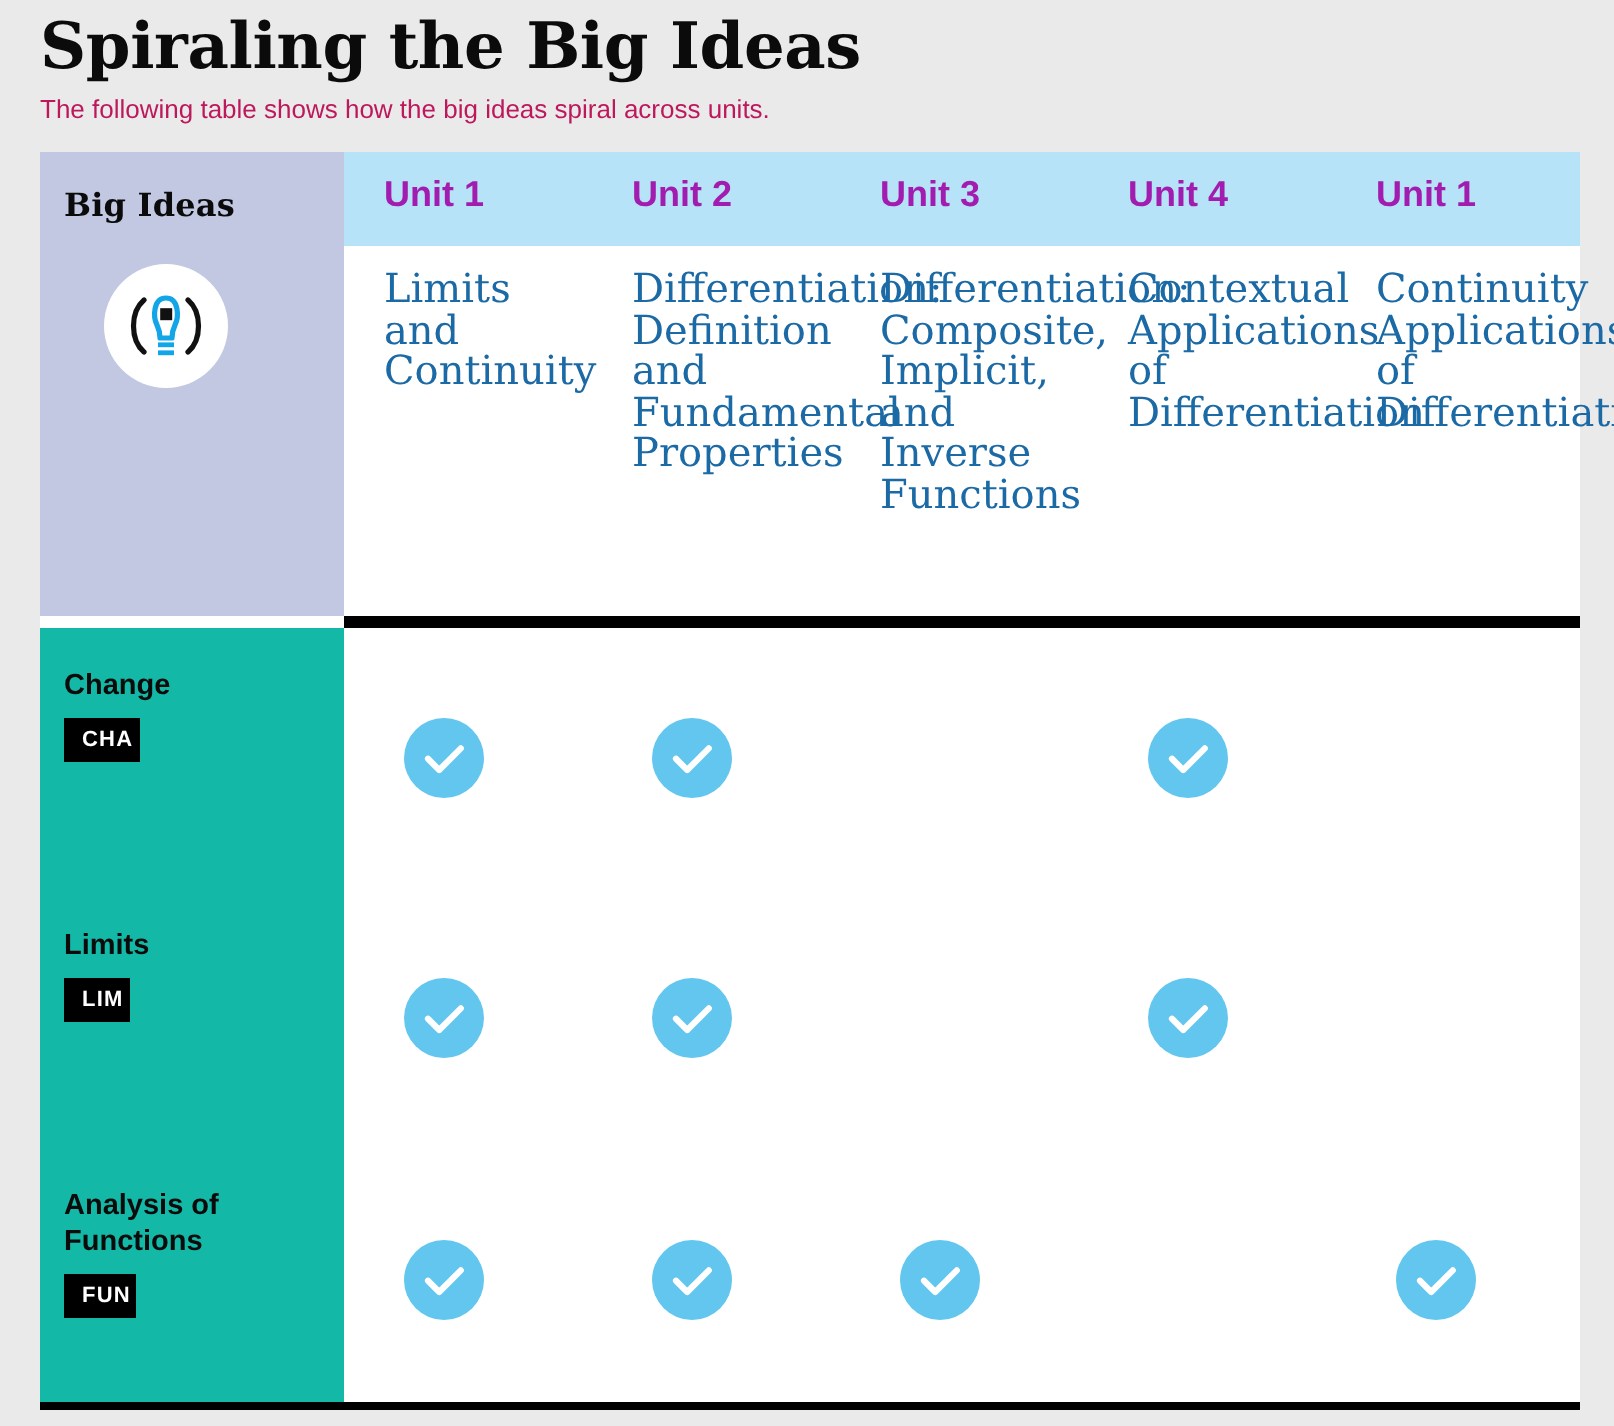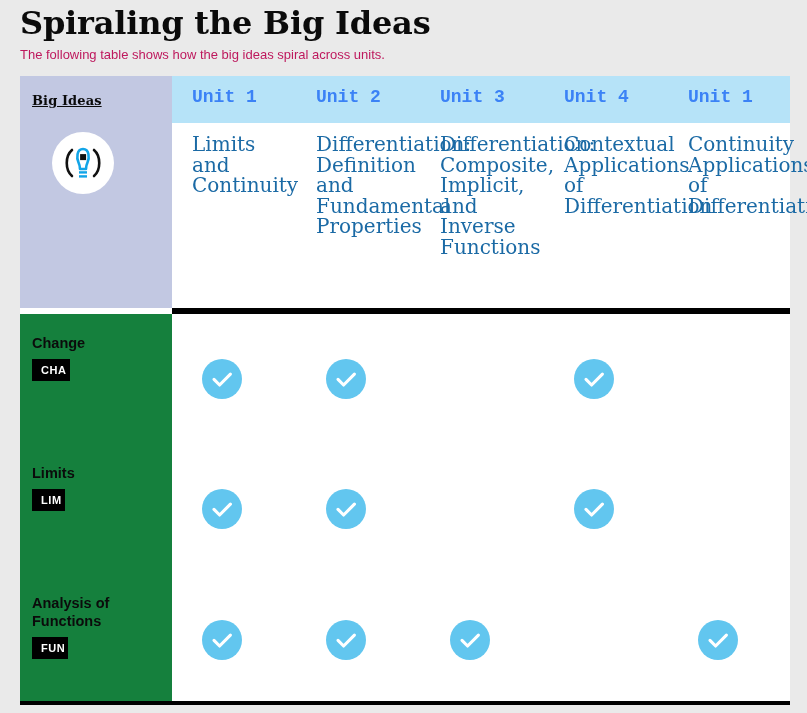--- a/index.html
+++ b/index.html
@@ -73,24 +73,23 @@
     height: 14px;
     background: #ffffff;
   }
 
   .bigideas-title {
     position: absolute;
     left: 12px;
     top: 17px;
     font-family: "DejaVu Serif", "Liberation Serif", serif;
     font-weight: bold;
-    font-size: 13px;
+    font-size: 16px;
     color: #0b0b0b;
     letter-spacing: 0.1px;
-    text-decoration: underline;
   }
 
   
   .bulb-badge {
     position: absolute;
     left: 32px;
     top: 56px;
     width: 62px;
     height: 62px;
     border-radius: 50%;
@@ -130,24 +129,24 @@
   .unit-col.c0 { left: 0px; }
   .unit-col.c1 { left: 124px; }
   .unit-col.c2 { left: 248px; }
   .unit-col.c3 { left: 372px; }
   .unit-col.c4 { left: 496px; }
 
   .unit-label {
     position: absolute;
     left: 20px;
     top: 11px;
-    font-family: Liberation Mono, monospace;
+    font-family: Liberation Sans, sans-serif;
     font-weight: bold;
     font-size: 18px;
-    color: #3b82f6;
+    color: #a21caf;
     white-space: nowrap;
   }
   .unit-desc {
     position: absolute;
     left: 20px;
     top: 58px;
     width: 104px;
     font-family: "DejaVu Serif", "Liberation Serif", serif;
     font-weight: normal;
     font-size: 20px;
@@ -177,21 +176,21 @@
     height: 130px;
   }
   .row.tall { height: 131px; }
 
   .row-label-cell {
     position: absolute;
     left: 0;
     top: 0;
     width: 152px;
     height: 100%;
-    background: #15803d;
+    background: #14b8a6;
   }
   .row-title {
     position: absolute;
     left: 12px;
     top: 20px;
     width: 132px;
     font-family: "Liberation Sans", sans-serif;
     font-weight: bold;
     font-size: 14.5px;
     line-height: 18px;

